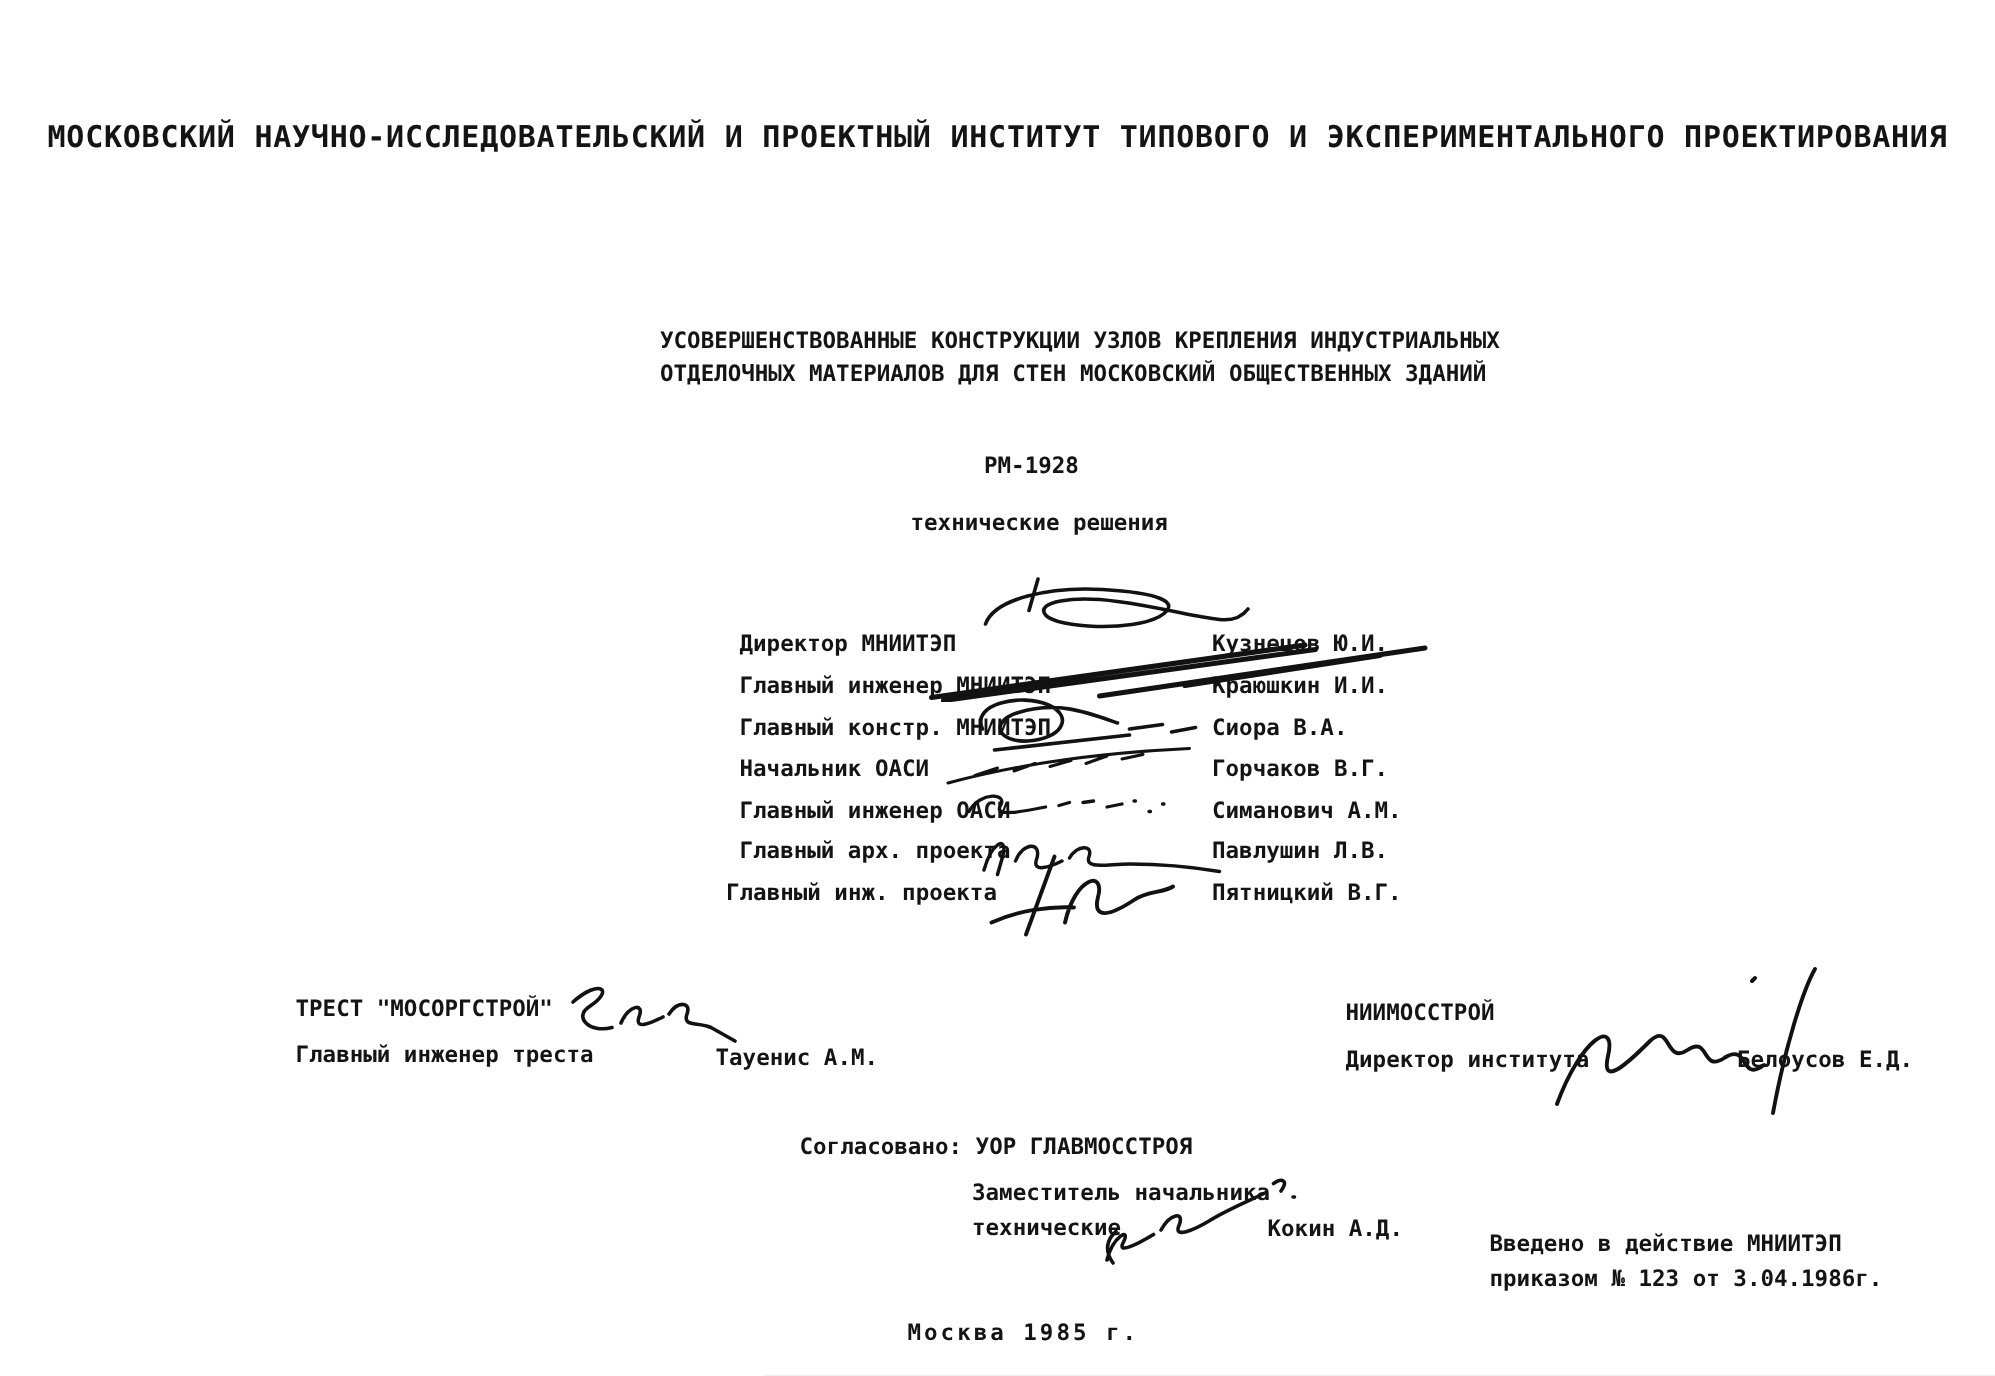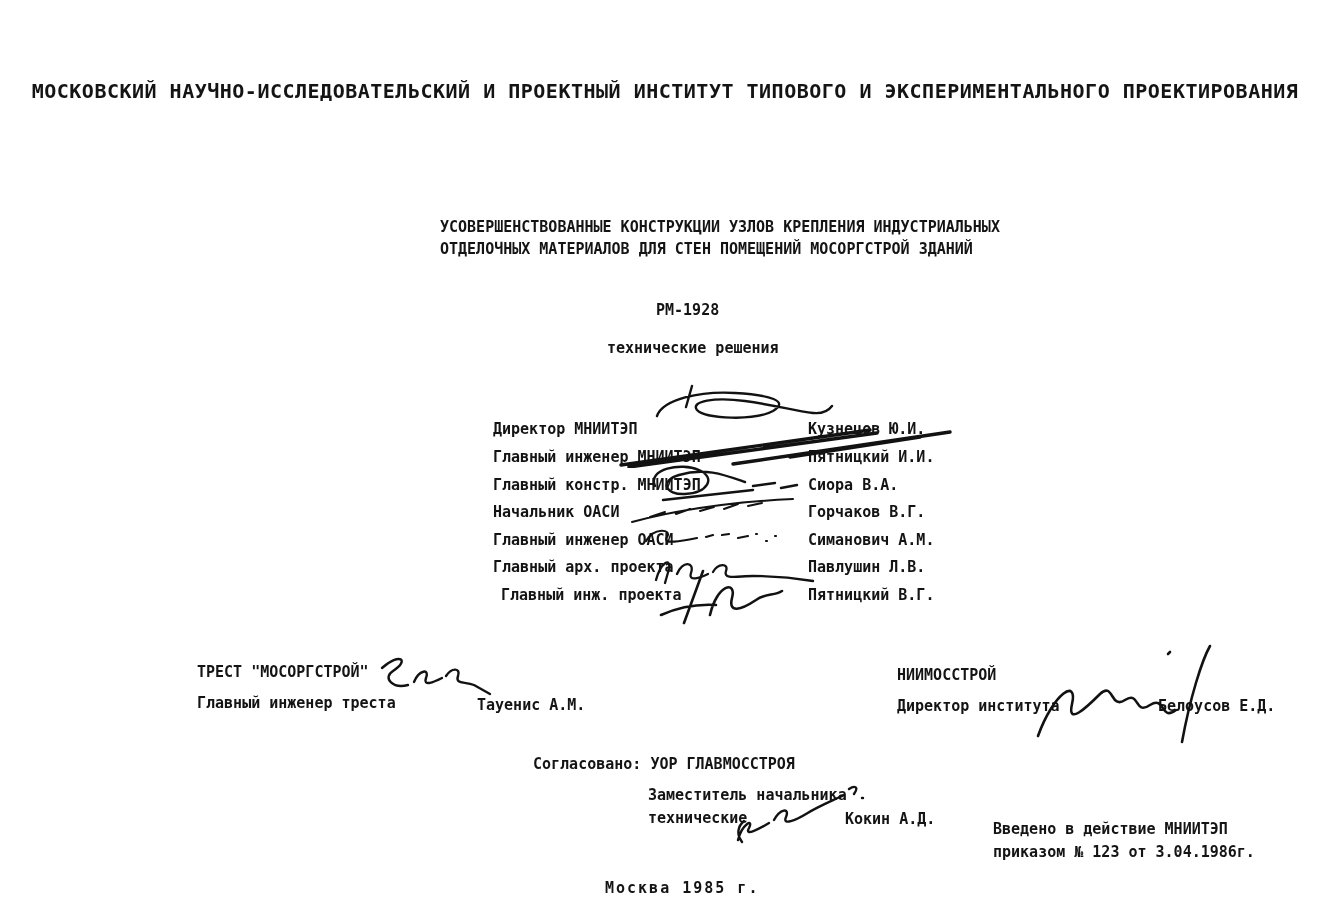--- a/index.html
+++ b/index.html
@@ -24,44 +24,44 @@
   .footer-sp { letter-spacing: 2px; }
 </style>
 </head>
 <body>
 
 <div class="page">
 
   <div class="abs center hdr2 tw" style="top:79px;">МОСКОВСКИЙ НАУЧНО-ИССЛЕДОВАТЕЛЬСКИЙ И ПРОЕКТНЫЙ ИНСТИТУТ ТИПОВОГО И ЭКСПЕРИМЕНТАЛЬНОГО ПРОЕКТИРОВАНИЯ</div>
 
   <div class="abs" style="left:440px; top:218px;">УСОВЕРШЕНСТВОВАННЫЕ КОНСТРУКЦИИ УЗЛОВ КРЕПЛЕНИЯ ИНДУСТРИАЛЬНЫХ</div>
-  <div class="abs" style="left:440px; top:240px;">ОТДЕЛОЧНЫХ МАТЕРИАЛОВ ДЛЯ СТЕН ПОМЕЩЕНИЙ МОСОРГСТРОЙ ЗДАНИЙ</div>
+  <div class="abs" style="left:440px; top:240px;">ОТДЕЛОЧНЫХ МАТЕРИАЛОВ ДЛЯ СТЕН МОСКОВСКИЙ ОБЩЕСТВЕННЫХ ЗДАНИЙ</div>
 
   <div class="abs" style="left:656px; top:301px;">РМ-1928</div>
   <div class="abs" style="left:607px; top:339px;">технические решения</div>
 
   <div class="abs" style="left:493px; top:420px;">Директор МНИИТЭП</div>
   <div class="abs" style="left:808px; top:420px;">Кузнецов Ю.И.</div>
 
   <div class="abs" style="left:493px; top:448px;">Главный инженер МНИИТЭП</div>
-  <div class="abs" style="left:808px; top:448px;">Пятницкий И.И.</div>
+  <div class="abs" style="left:808px; top:448px;">Краюшкин И.И.</div>
 
   <div class="abs" style="left:493px; top:476px;">Главный констр. МНИИТЭП</div>
   <div class="abs" style="left:808px; top:476px;">Сиора В.А.</div>
 
   <div class="abs" style="left:493px; top:503px;">Начальник ОАСИ</div>
   <div class="abs" style="left:808px; top:503px;">Горчаков В.Г.</div>
 
   <div class="abs" style="left:493px; top:531px;">Главный инженер ОАСИ</div>
   <div class="abs" style="left:808px; top:531px;">Симанович А.М.</div>
 
   <div class="abs" style="left:493px; top:558px;">Главный арх. проекта</div>
   <div class="abs" style="left:808px; top:558px;">Павлушин Л.В.</div>
 
-  <div class="abs" style="left:501px; top:586px;">Главный инж. проекта</div>
+  <div class="abs" style="left:484px; top:586px;">Главный инж. проекта</div>
   <div class="abs" style="left:808px; top:586px;">Пятницкий В.Г.</div>
 
   <svg class="sig" style="left:645px; top:383px;" width="190" height="52" viewBox="0 0 190 52">
     <path d="M47,3 L41,24 M12,33 C18,16 55,8 90,10 C125,12 145,18 128,28 C110,38 60,36 52,27 C45,18 70,14 100,18 C130,22 150,28 168,30 C178,31 184,27 187,23" stroke-width="2.4"></path>
   </svg>
 
   <svg class="sig" style="left:615px; top:424px;" width="345" height="44" viewBox="0 0 345 44">
     <path d="M6,41 L255,6 M14,43 L262,9 M118,40 L335,8 M175,33 L305,13" stroke-width="3.4"></path>
   </svg>
 

